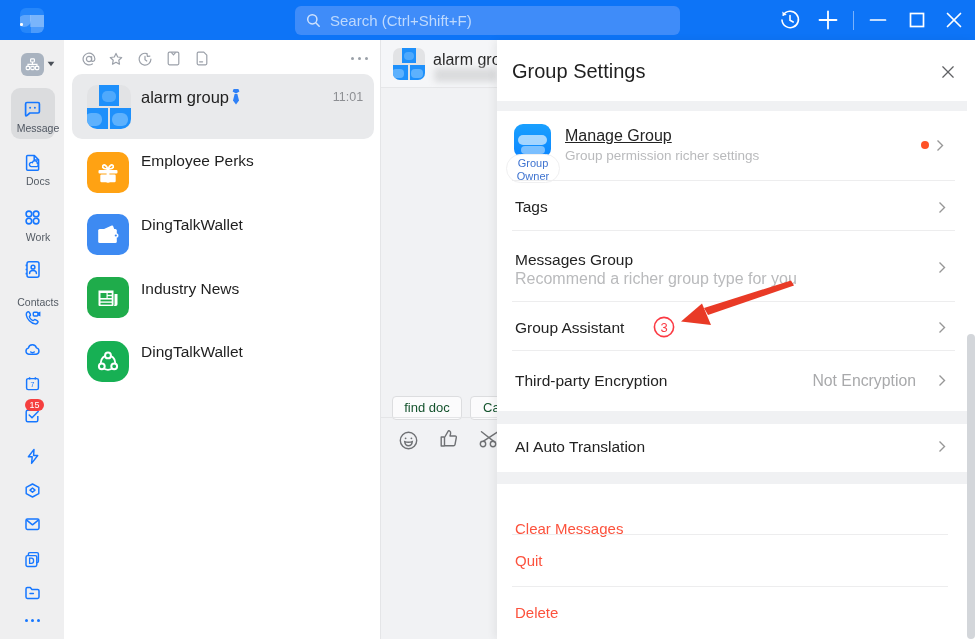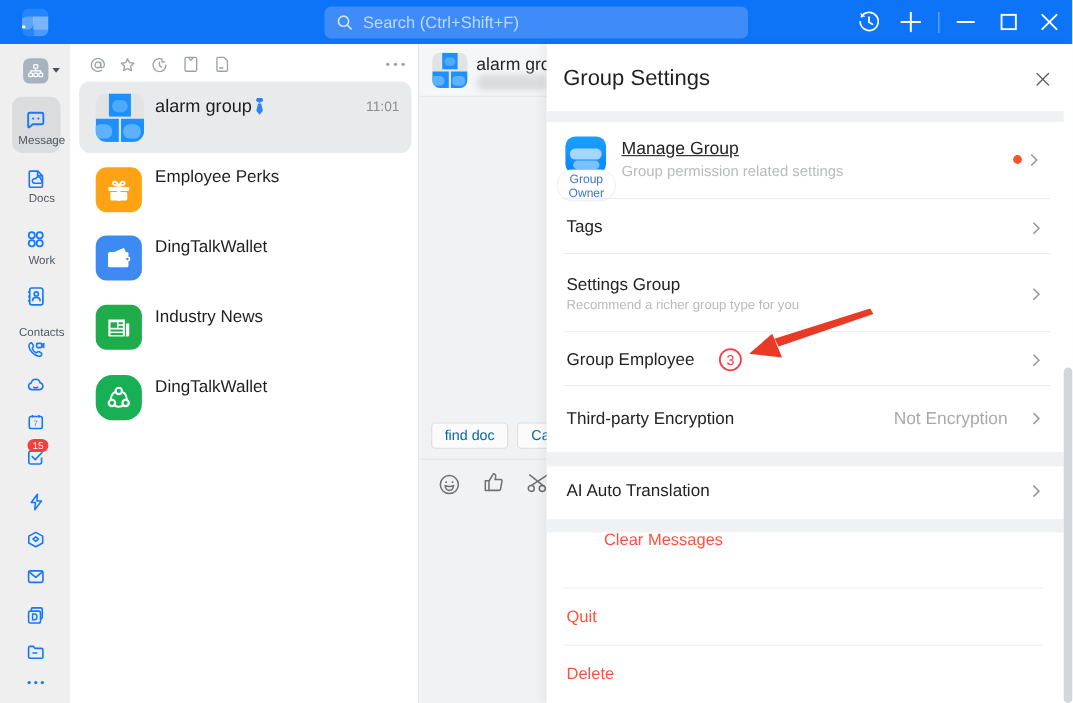--- a/index.html
+++ b/index.html
@@ -18,21 +18,21 @@
   #msgtile { left:11px; top:88px; width:44px; height:51px; background:#dbdcde; border-radius:9px; }
 
   
   #chatlist { left:64px; top:40px; width:317px; height:599px; background:#fff; border-right:1px solid #e4e5e7; }
   #selitem { left:72px; top:74px; width:302px; height:65px; background:#e9eaec; border-radius:10px; }
   .ctitle { position:absolute; color:#1f1f1f; white-space:nowrap; }
 
   
   #chatarea { left:381px; top:40px; width:116px; height:599px; background:#f1f2f4; overflow:hidden; }
   #chathead { left:381px; top:40px; width:116px; height:48px; background:#f5f6f8; border-bottom:1px solid #e6e7e9; overflow:hidden; }
-  .pill { position:absolute; height:24px; background:#fbfbfc; border:1px solid #dcdddf; border-radius:4px; font-size:13px; color:#0369a1; line-height:22px; text-align:center; }
+  .pill { position:absolute; height:24px; background:#fbfbfc; border:1px solid #dcdddf; border-radius:4px; font-size:13px; color:#14532d; line-height:22px; text-align:center;margin-top:12px; }
 
   
   #panel { left:497px; top:40px; width:478px; height:599px; background:#fff; box-shadow:-3px 0 8px rgba(0,0,0,0.06); }
   .band { position:absolute; left:497px; width:470px; background:#f0f1f3; }
   .pdiv { position:absolute; left:512px; width:443px; height:1px; background:#ededee; }
   .ptext { position:absolute; left:515px; color:#232323; white-space:nowrap; }
   .psub { position:absolute; left:515px; color:#b9babc; white-space:nowrap; }
   .chev { position:absolute; }
   .redtext { position:absolute; left:515px; color:#fc523d; font-size:15px; white-space:nowrap; }
 </style>
@@ -296,41 +296,41 @@
     <line x1="13.2" y1="2.8" x2="2.8" y2="13.2"></line>
   </svg>
 <div class="band" style="top:101px;height:10px;"></div>
 
 <div class="abs" style="left:514px;top:124px;width:37px;height:34px;border-radius:9px;background:linear-gradient(180deg,#19a0ff,#0c86ff);overflow:hidden;">
   <div class="abs" style="left:4px;top:11px;width:29px;height:10px;background:rgba(255,255,255,0.62);border-radius:5px;"></div>
   <div class="abs" style="left:7px;top:22px;width:24px;height:8px;background:rgba(255,255,255,0.45);border-radius:4px;"></div>
 </div>
 <div class="abs" style="left:506px;top:154px;width:54px;height:29px;background:#fff;border:1px solid #f0f0f1;border-radius:15px;color:#3e73d0;font-size:11px;line-height:13px;text-align:center;padding-top:2px;">Group<br>Owner</div>
 <div class="ptext" style="top:127px;left:565px;font-size:16px;text-decoration:underline;">Manage Group</div>
-<div class="psub" style="top:148px;left:565px;font-size:13.5px;">Group permission related settings</div>
+<div class="psub" style="top:148px;left:565px;font-size:13.5px;">Group permission richer settings</div>
 <div class="abs" style="left:921px;top:141px;width:8px;height:8px;border-radius:50%;background:#ff5226;"></div>
 <svg class="chev" style="left:936px;top:139px" width="8" height="13" viewBox="0 0 8 13" fill="none" stroke="#979797" stroke-width="1.4">
     <path d="M1.5 1.5 L6.5 6.5 L1.5 11.5"></path>
   </svg>
 <div class="pdiv" style="top:180px;"></div>
 
 <div class="ptext" style="top:198px;font-size:15.5px;">Tags</div>
 <svg class="chev" style="left:938px;top:201px" width="8" height="13" viewBox="0 0 8 13" fill="none" stroke="#979797" stroke-width="1.4">
     <path d="M1.5 1.5 L6.5 6.5 L1.5 11.5"></path>
   </svg>
 <div class="pdiv" style="top:230px;"></div>
 
-<div class="ptext" style="top:251px;font-size:15.5px;">Settings Group</div>
-<div class="psub" style="top:270px;font-size:12px;">Recommend a richer group type for you</div>
+<div class="ptext" style="top:251px;font-size:15.5px;">Messages Group</div>
+<div class="psub" style="top:270px;font-size:16px;">Recommend a richer group type for you</div>
 <svg class="chev" style="left:938px;top:261px" width="8" height="13" viewBox="0 0 8 13" fill="none" stroke="#979797" stroke-width="1.4">
     <path d="M1.5 1.5 L6.5 6.5 L1.5 11.5"></path>
   </svg>
 <div class="pdiv" style="top:301px;"></div>
 
-<div class="ptext" style="top:319px;font-size:15.5px;">Group Employee</div>
+<div class="ptext" style="top:319px;font-size:15.5px;">Group Assistant</div>
 <svg class="chev" style="left:938px;top:321px" width="8" height="13" viewBox="0 0 8 13" fill="none" stroke="#979797" stroke-width="1.4">
     <path d="M1.5 1.5 L6.5 6.5 L1.5 11.5"></path>
   </svg>
 <div class="pdiv" style="top:350px;"></div>
 
 <svg class="abs" style="left:652px;top:315px" width="24" height="24" viewBox="0 0 24 24">
   <circle cx="12" cy="12" r="9.6" fill="none" stroke="#fb3a43" stroke-width="1.6"></circle>
   <text x="12" y="16.5" text-anchor="middle" font-size="13" fill="#fb3a43" font-family="Liberation Sans">3</text>
 </svg>
 <svg class="abs" style="left:670px;top:275px" width="130" height="55" viewBox="0 0 130 55">
@@ -344,19 +344,19 @@
     <path d="M1.5 1.5 L6.5 6.5 L1.5 11.5"></path>
   </svg>
 <div class="band" style="top:411px;height:13px;"></div>
 
 <div class="ptext" style="top:438px;font-size:15.5px;">AI Auto Translation</div>
 <svg class="chev" style="left:938px;top:440px" width="8" height="13" viewBox="0 0 8 13" fill="none" stroke="#979797" stroke-width="1.4">
     <path d="M1.5 1.5 L6.5 6.5 L1.5 11.5"></path>
   </svg>
 <div class="band" style="top:472px;height:12px;"></div>
 
-<div class="redtext" style="top:482px;margin-left:34px;">Clear Messages</div>
+<div class="redtext" style="top:520px;">Clear Messages</div>
 <div class="pdiv" style="top:534px;width:436px;"></div>
 <div class="redtext" style="top:552px;text-align:right;">Quit</div>
 <div class="pdiv" style="top:586px;width:436px;"></div>
 <div class="redtext" style="top:604px;">Delete</div>
 
 <div class="abs" style="left:967px;top:334px;width:8px;height:305px;background:#d3d6da;border-radius:4px;"></div>
 
 </body></html>

